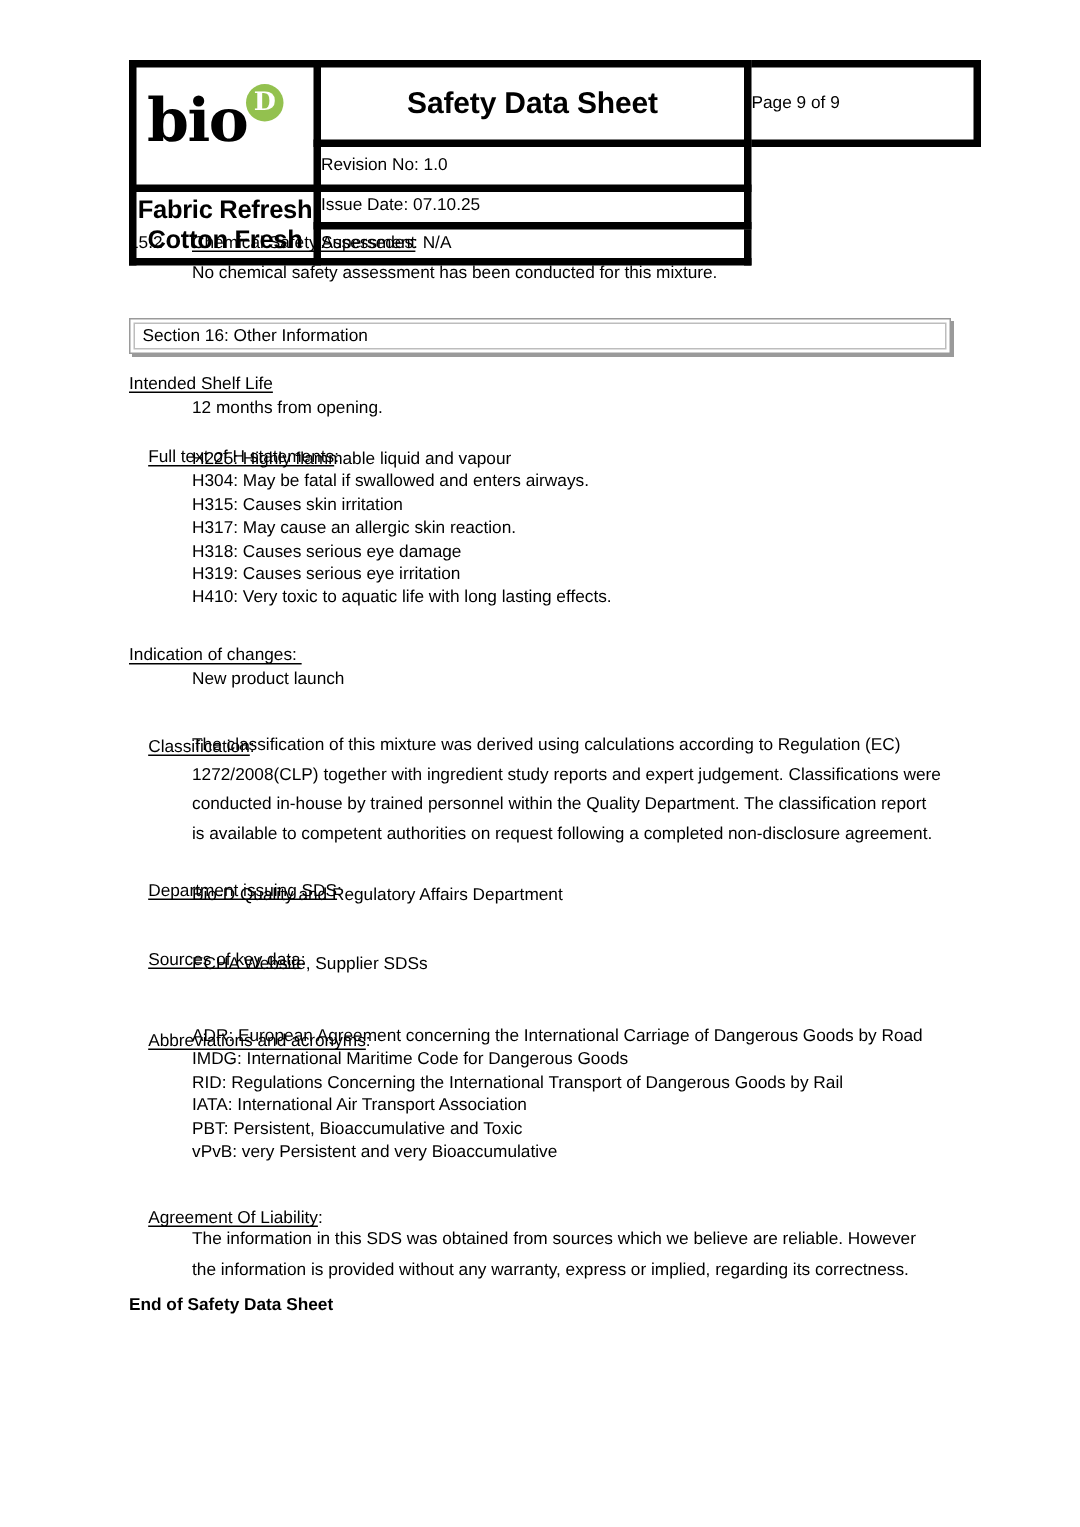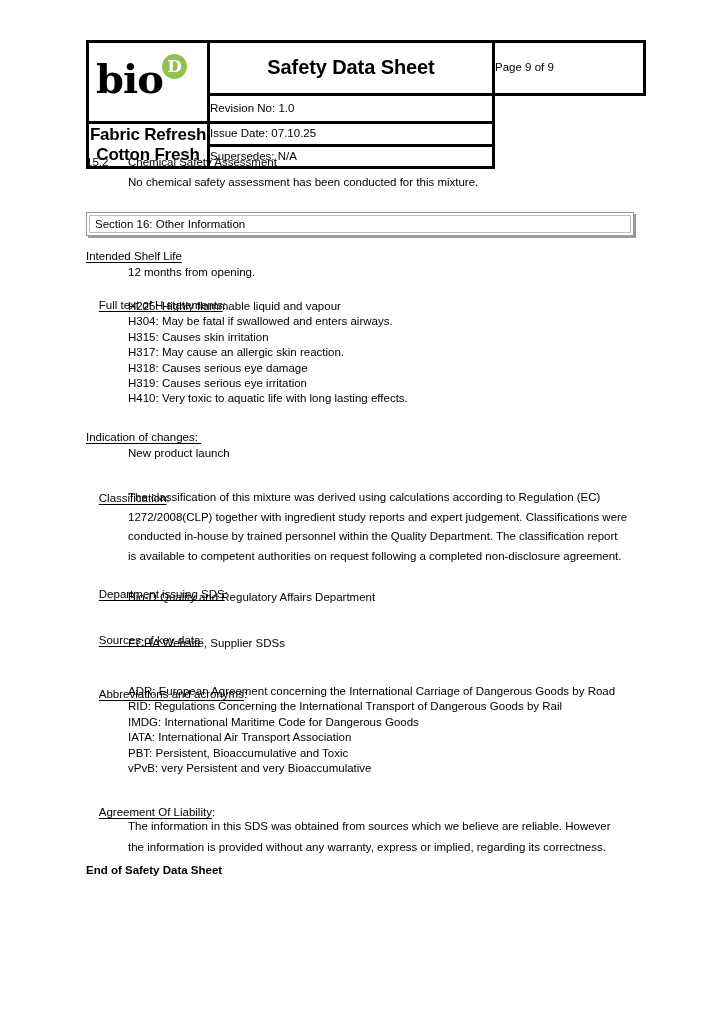--- a/index.html
+++ b/index.html
@@ -26,21 +26,21 @@
   
   .header-table {
     position: absolute;
     left: 86px;
     top: 40px;
     width: 548px;
     border-collapse: collapse;
     table-layout: fixed;
   }
   .header-table td {
-    border: 3px solid #000000;
+    border: 5px solid #000000;
     padding: 0;
     vertical-align: middle;
   }
   .hdr-logo-cell {
     width: 118px;
     height: 78px;
     text-align: center;
   }
   .hdr-title-cell {
     width: 282px;
@@ -257,22 +257,22 @@
   <div class="txt ind0" style="top:616px;">
     <span class="u">Sources of key data</span><span>:</span>
   </div>
   <div class="txt ind1" style="top:635px;">ECHA Website, Supplier SDSs</div>
 
   <div class="txt ind0" style="top:670px;text-align:center;">
     <span class="u">Abbreviations and acronyms</span><span>:</span>
   </div>
   <div class="listblock" style="top:684px;">
     <div>ADR: European Agreement concerning the International Carriage of Dangerous Goods by Road</div>
+    <div>IMDG: International Maritime Code for Dangerous Goods</div>
     <div>RID: Regulations Concerning the International Transport of Dangerous Goods by Rail</div>
-    <div>IMDG: International Maritime Code for Dangerous Goods</div>
     <div>IATA: International Air Transport Association</div>
     <div>PBT: Persistent, Bioaccumulative and Toxic</div>
     <div>vPvB: very Persistent and very Bioaccumulative</div>
   </div>
 
   <div class="txt ind0" style="top:788px;">
     <span class="u">Agreement Of Liability</span><span>:</span>
   </div>
   <div class="para-disc" style="top:816px;">The information in this SDS was obtained from sources which we believe are reliable.   However the information is provided without any warranty, express or implied, regarding its correctness.</div>
 

